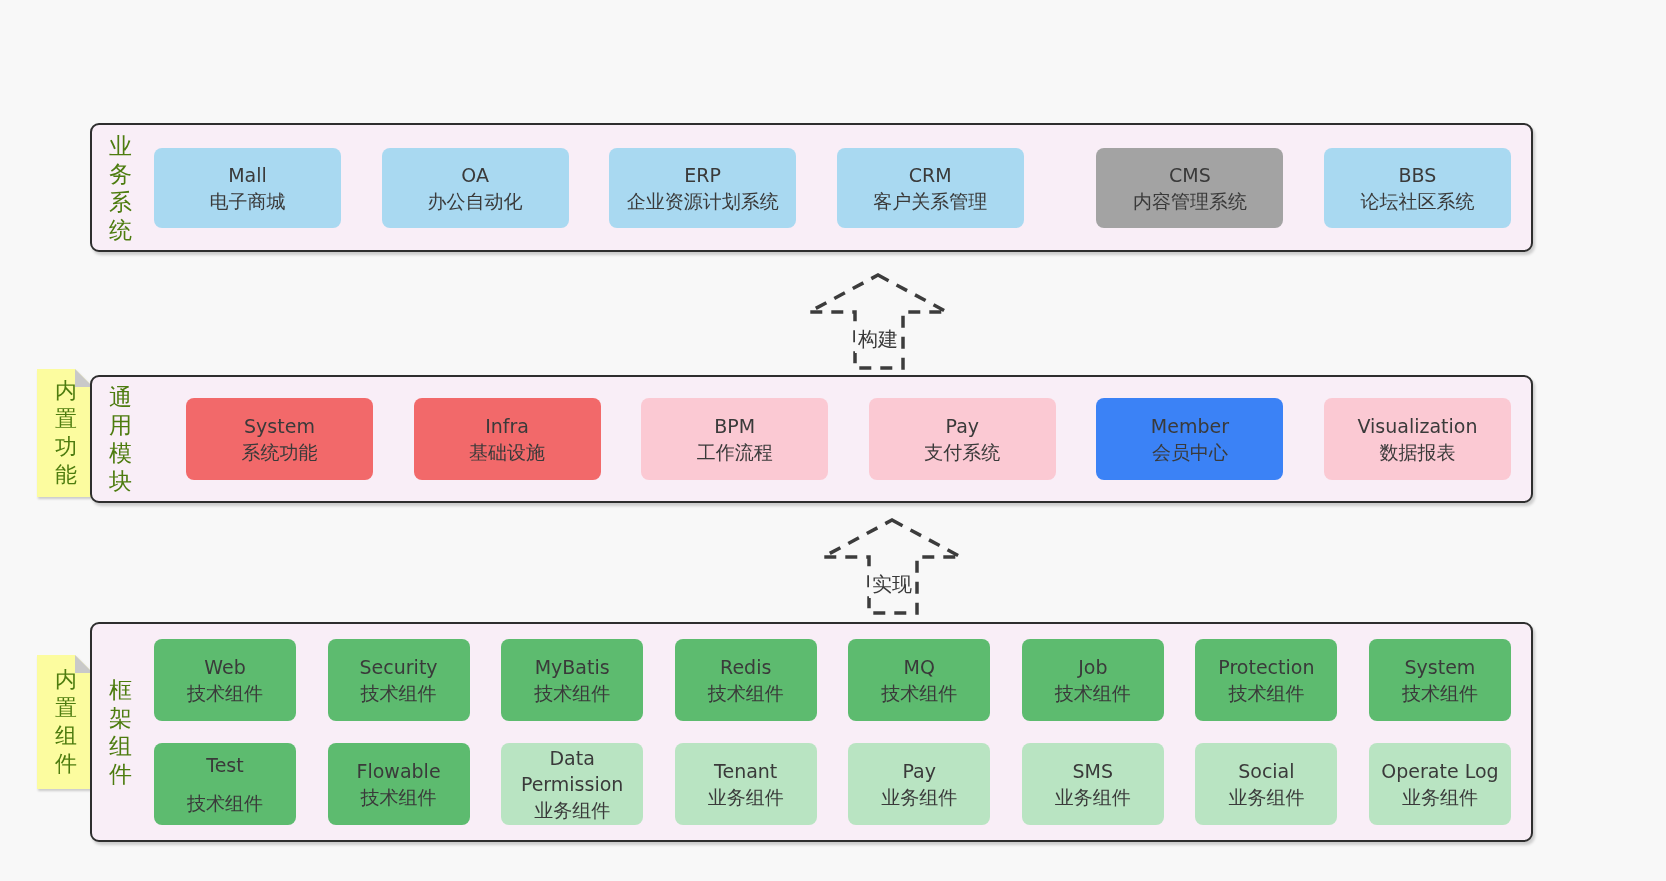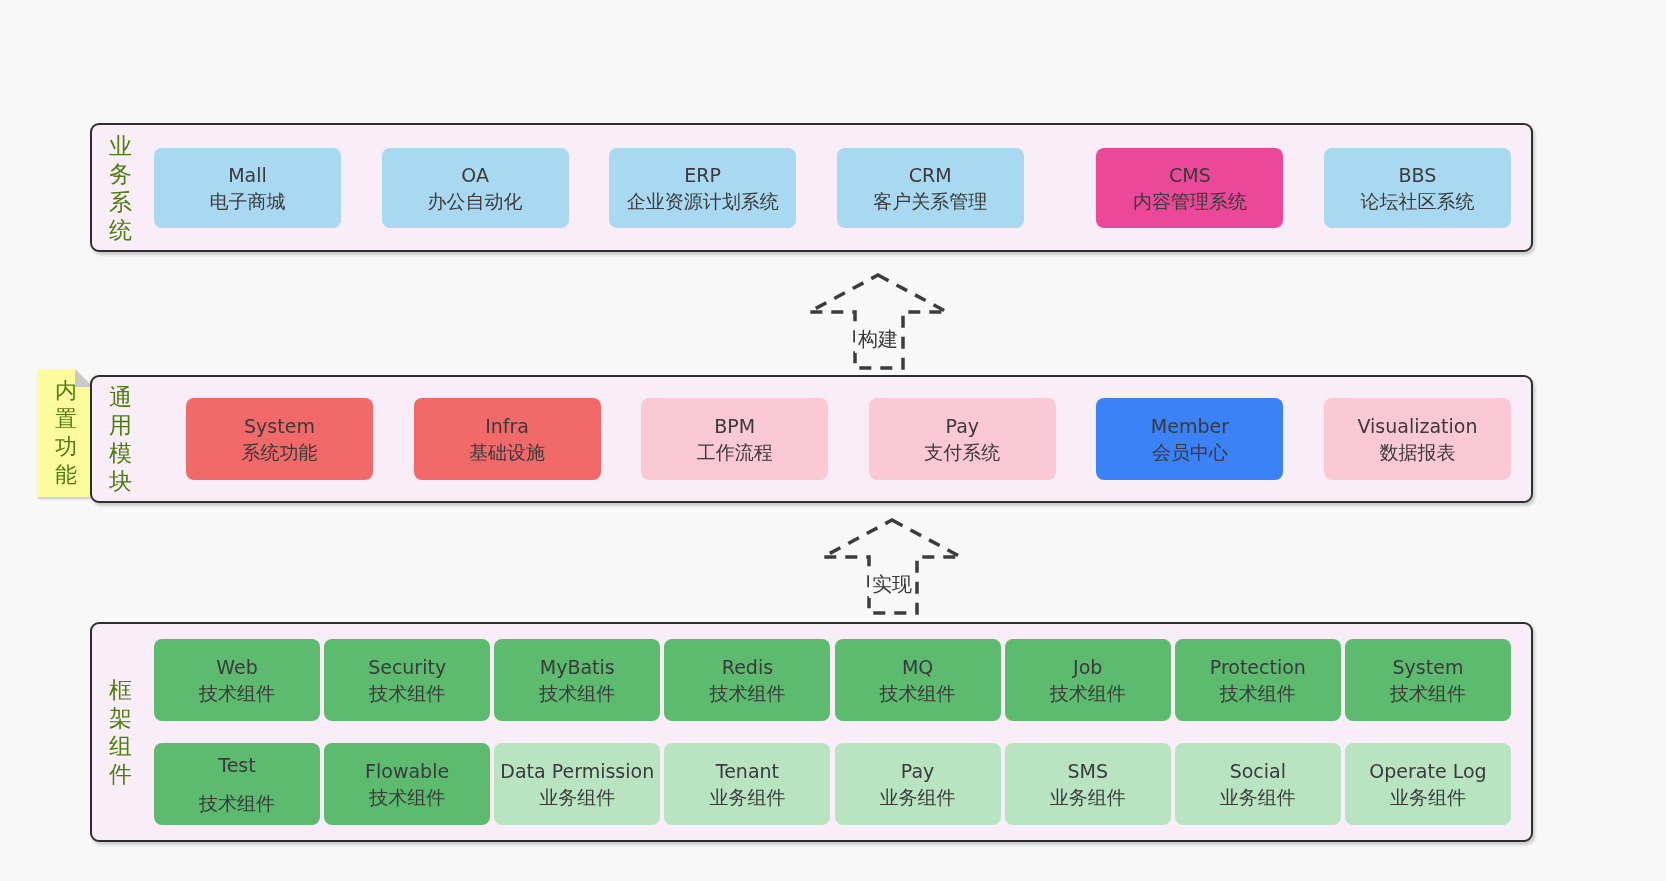--- a/index.html
+++ b/index.html
@@ -57,21 +57,21 @@
     width:187px;height:80px;
     border-radius:8px;
     display:flex;flex-direction:column;
     align-items:center;justify-content:center;
     text-align:center;
     color:#3a3a3a;
     font-size:19px;
     line-height:26px;
   }
   .band2 .box{height:82px;}
-  .band3 .box{width:166px;height:82px;}
+  .band3 .box{width:142px;height:82px;}
   .box-name{padding:0 4px;}
   .box-desc{padding:0 4px;}
   
   .sticky-wrap{
     position:absolute;
     left:37px;width:56px;
     filter:drop-shadow(1px 2px 1px rgba(0,0,0,0.18));
   }
   .sticky-mid{top:369px;height:128px;}
   .sticky-bottom{top:655px;height:134px;}
@@ -127,21 +127,21 @@
             <div class="box-desc">办公自动化</div>
           </div>
           <div class="box" style="background: rgb(169, 217, 241);">
             <div class="box-name">ERP</div>
             <div class="box-desc">企业资源计划系统</div>
           </div>
           <div class="box" style="background: rgb(169, 217, 241);">
             <div class="box-name">CRM</div>
             <div class="box-desc">客户关系管理</div>
           </div>
-          <div class="box" style="background: #ec4899; margin-left: 32px;">
+          <div class="box" style="background: #a3a3a3; margin-left: 32px;">
             <div class="box-name">CMS</div>
             <div class="box-desc">内容管理系统</div>
           </div>
           <div class="box" style="background: rgb(169, 217, 241);">
             <div class="box-name">BBS</div>
             <div class="box-desc">论坛社区系统</div>
           </div>
         </div>
       </div>
   </section>
@@ -194,20 +194,26 @@
       </div>
   </section>
 
   <div class="arrow arrow2">
     <svg viewBox="0 0 144 100" width="144" height="100">
       <polygon points="72,3 141,40 97,40 97,96 49,96 49,40 3,40" fill="none" stroke="#3c3c3c" stroke-width="3.5" stroke-dasharray="12 9"></polygon>
     </svg>
     <span class="arrow-label">实现</span>
   </div>
 
+  <div class="sticky-wrap sticky-bottom">
+    <div class="sticky">
+      <span class="v-text">内置组件</span>
+    </div>
+    <div class="sticky-fold"></div>
+  </div>
 
   <section class="band band3">
     <div class="band-label">
       <span class="v-text">框架组件</span>
     </div>
     <div class="boxes">
         <div class="box-row">
           <div class="box" style="background: rgb(93, 187, 111);">
             <div class="box-name">Web</div>
             <div class="box-desc">技术组件</div>

